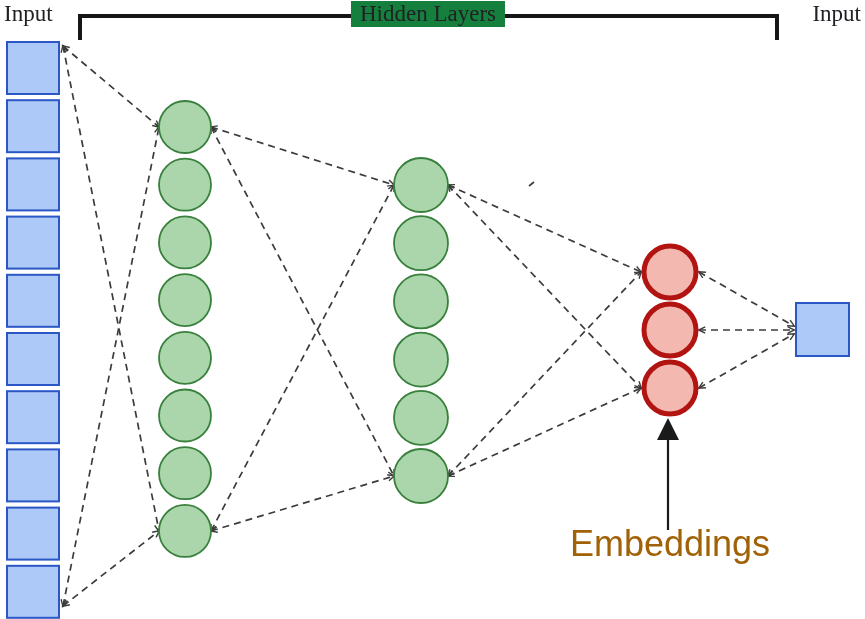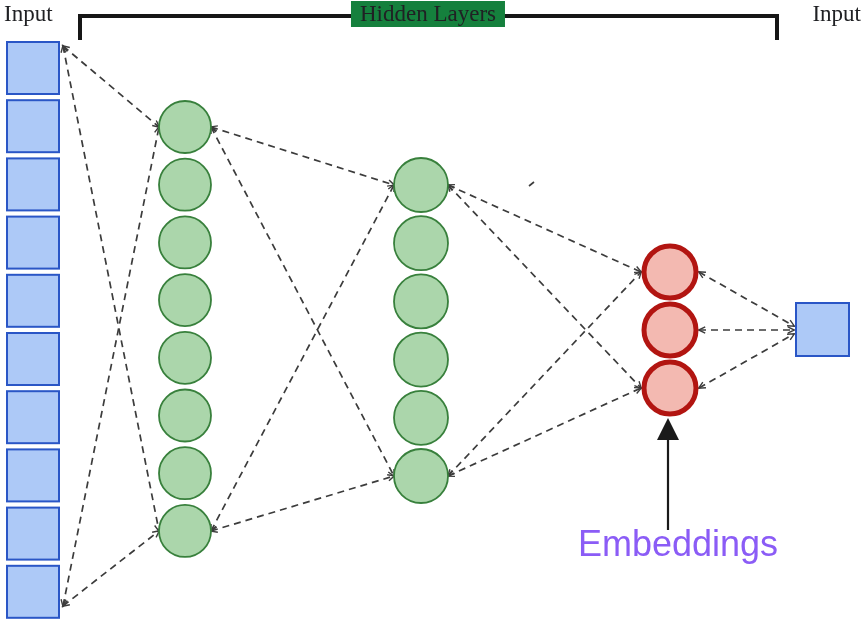--- a/index.html
+++ b/index.html
@@ -12,21 +12,21 @@
   .layer-label{
     position:absolute;z-index:3;font-size:23px;line-height:26px;
     color:#202124;white-space:nowrap;font-family:Liberation Serif, serif;
   }
   #label-input{left:4px;top:1px;}
   #label-hidden{left:428px;top:1px;transform:translateX(-50%);
     background:#15803d;padding:0 9px;text-align:center;}
   #label-output{right:4px;top:1px;}
   #label-embeddings{
     position:absolute;z-index:3;left:670px;top:524px;transform:translateX(-50%);
-    font-size:36px;line-height:40px;color:#8b5cf6;white-space:nowrap;margin-left:8px;
+    font-size:36px;line-height:40px;color:#a16207;white-space:nowrap;
   }
 </style>
 </head>
 <body>
 
 <div class="layer-label" id="label-input">Input</div>
 
 <div class="layer-label" id="label-hidden">Hidden Layers</div>
 
 <div class="layer-label" id="label-output">Input</div>

